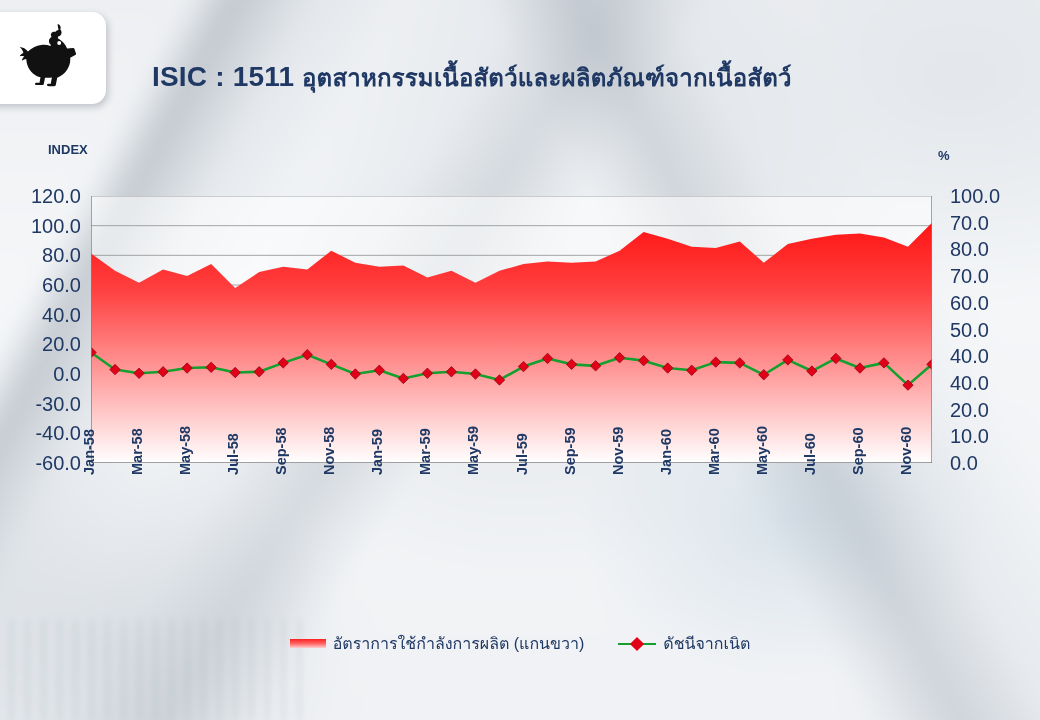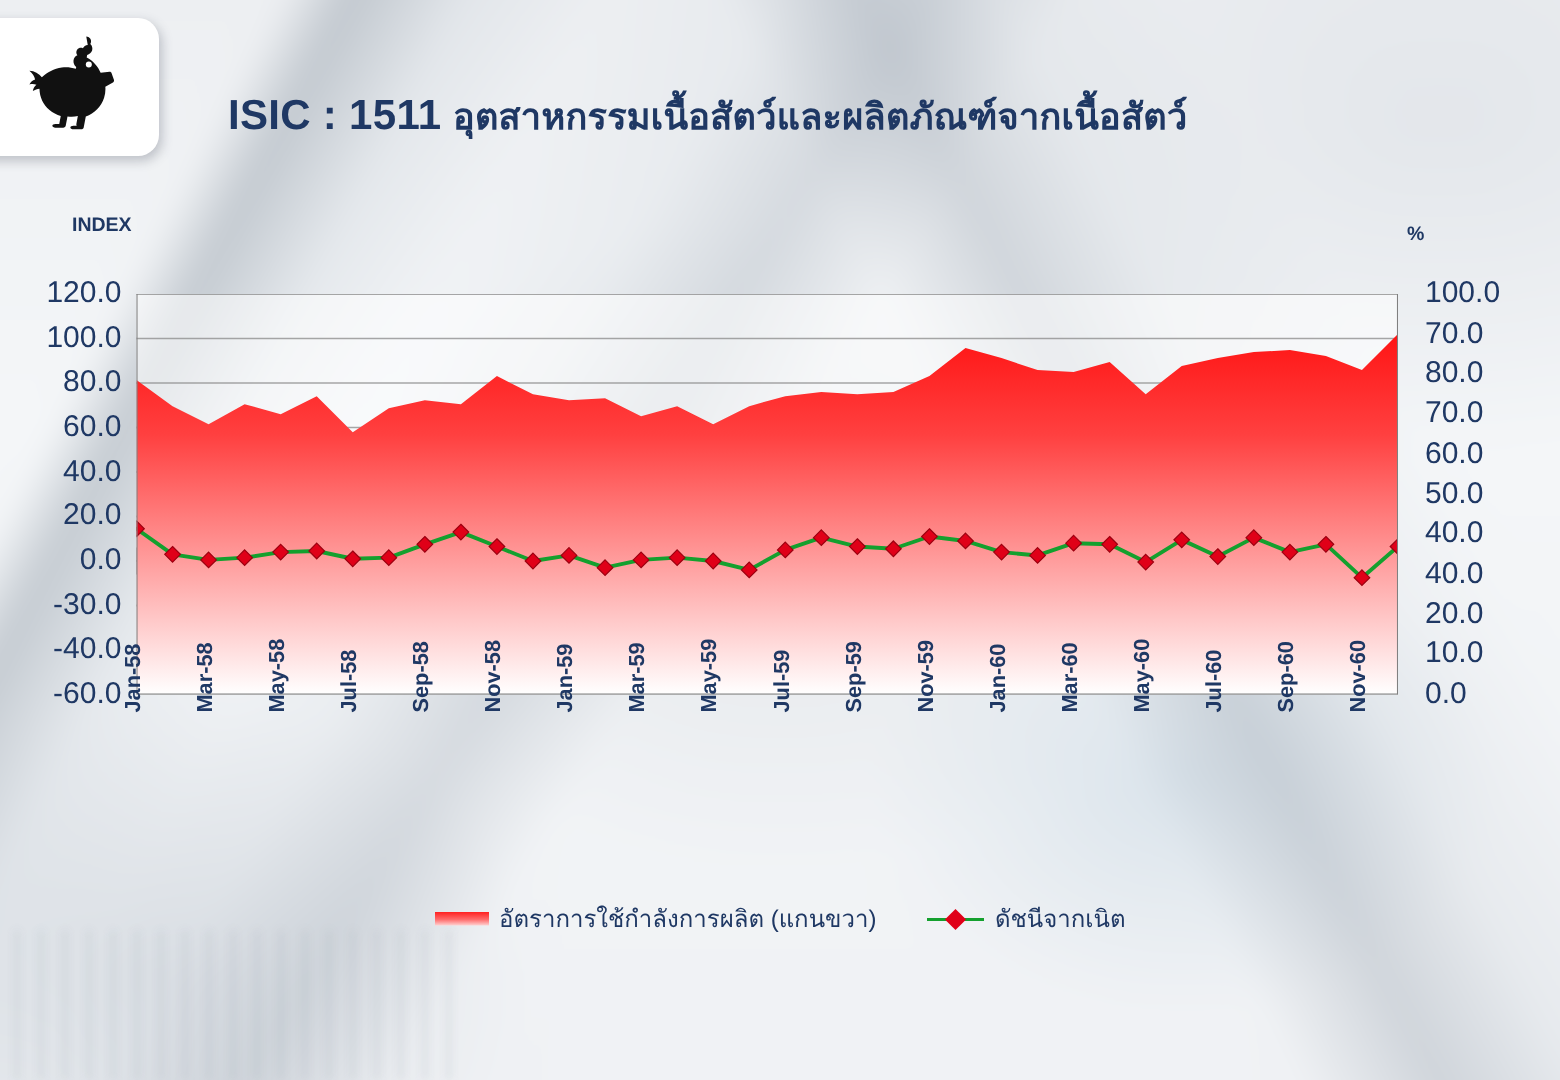--- a/index.html
+++ b/index.html
@@ -95,21 +95,21 @@
     font-size: 14.5px;
     font-weight: bold;
     white-space: nowrap;
     writing-mode: vertical-rl;
     transform: rotate(180deg) translateY(-12px);
     transform-origin: left top;
   }
   
   #legend {
     position: absolute;
-    left: 0; right: 0; top: 600px;
+    left: 0; right: 0; top: 631px;
     display: flex;
     justify-content: center;
     align-items: center;
     gap: 34px;
   }
   .legend-item { display: flex; align-items: center; gap: 7px; }
   .legend-label {
     color: #1f3864;
     font-size: 16px;
     white-space: nowrap;

